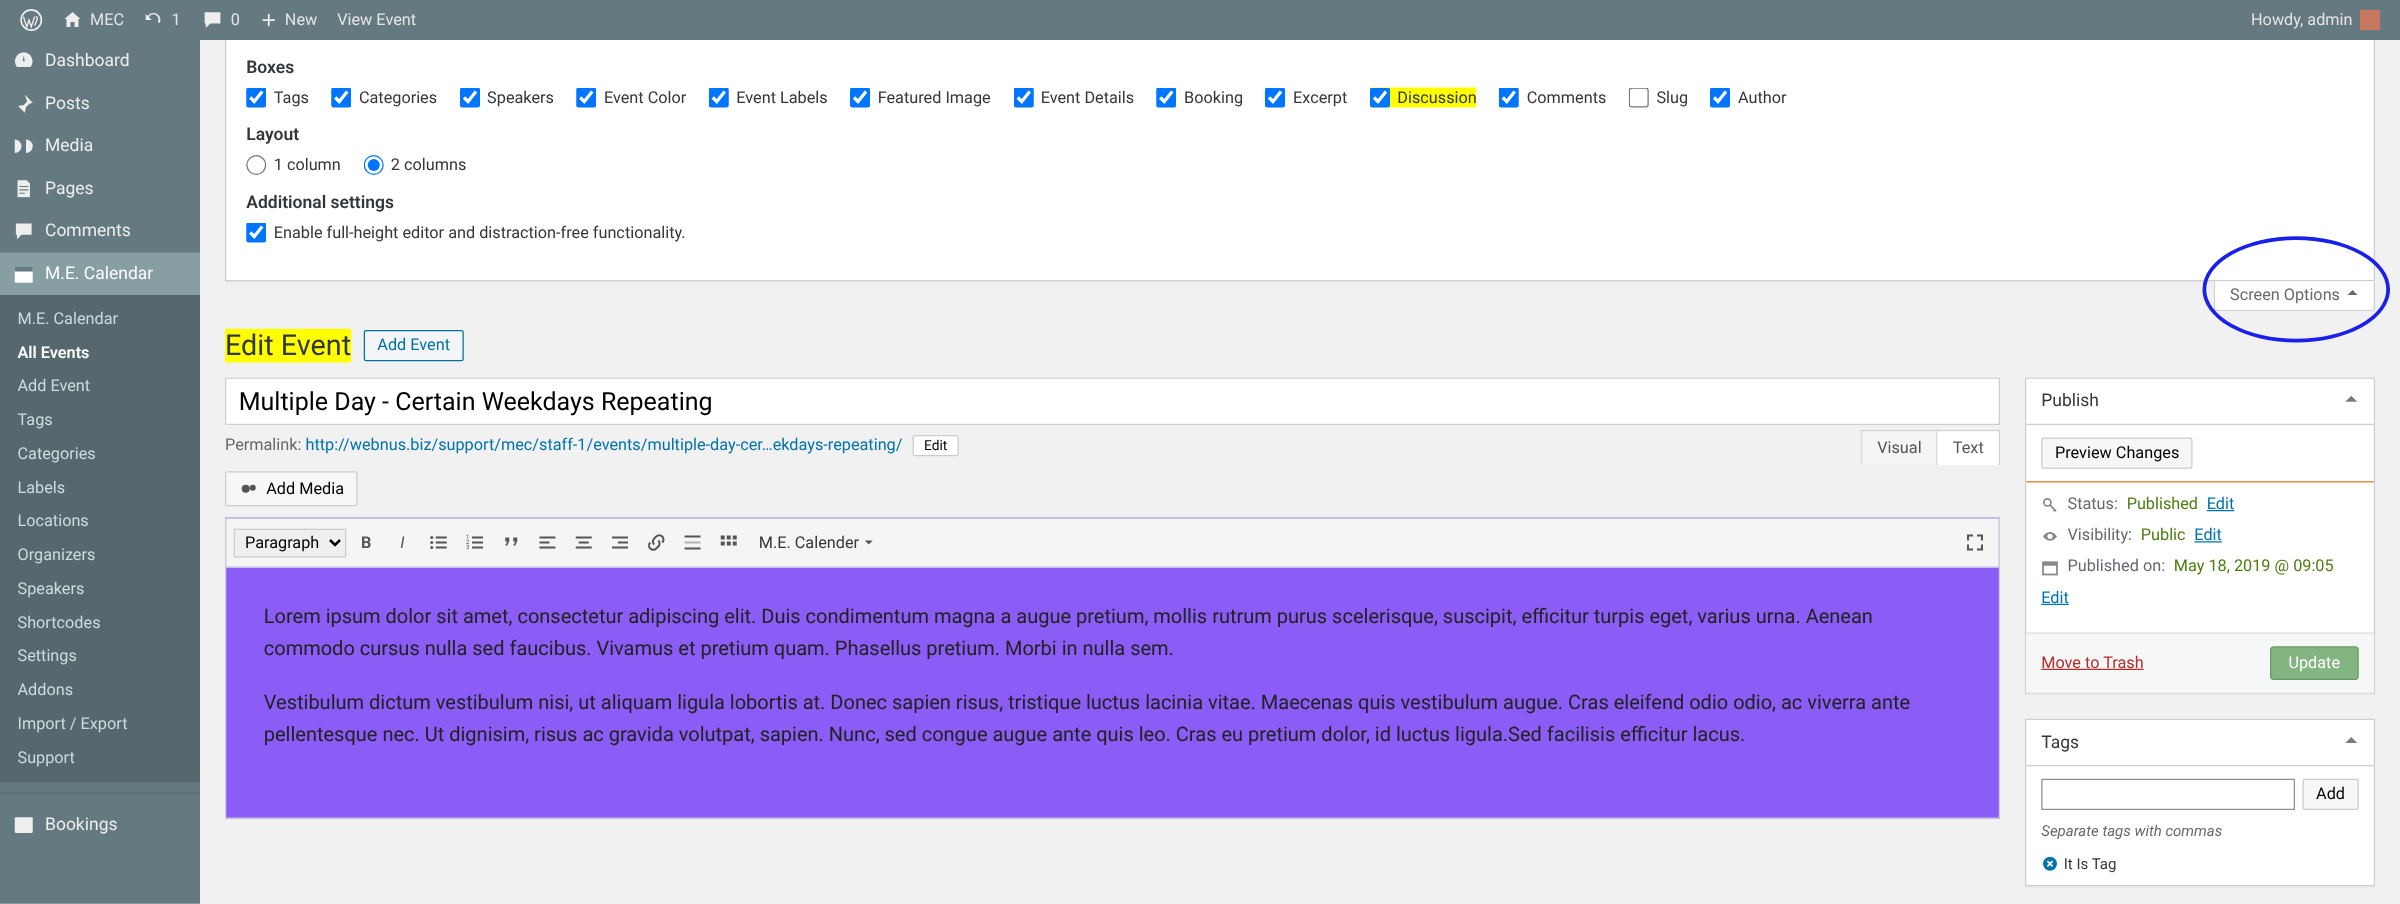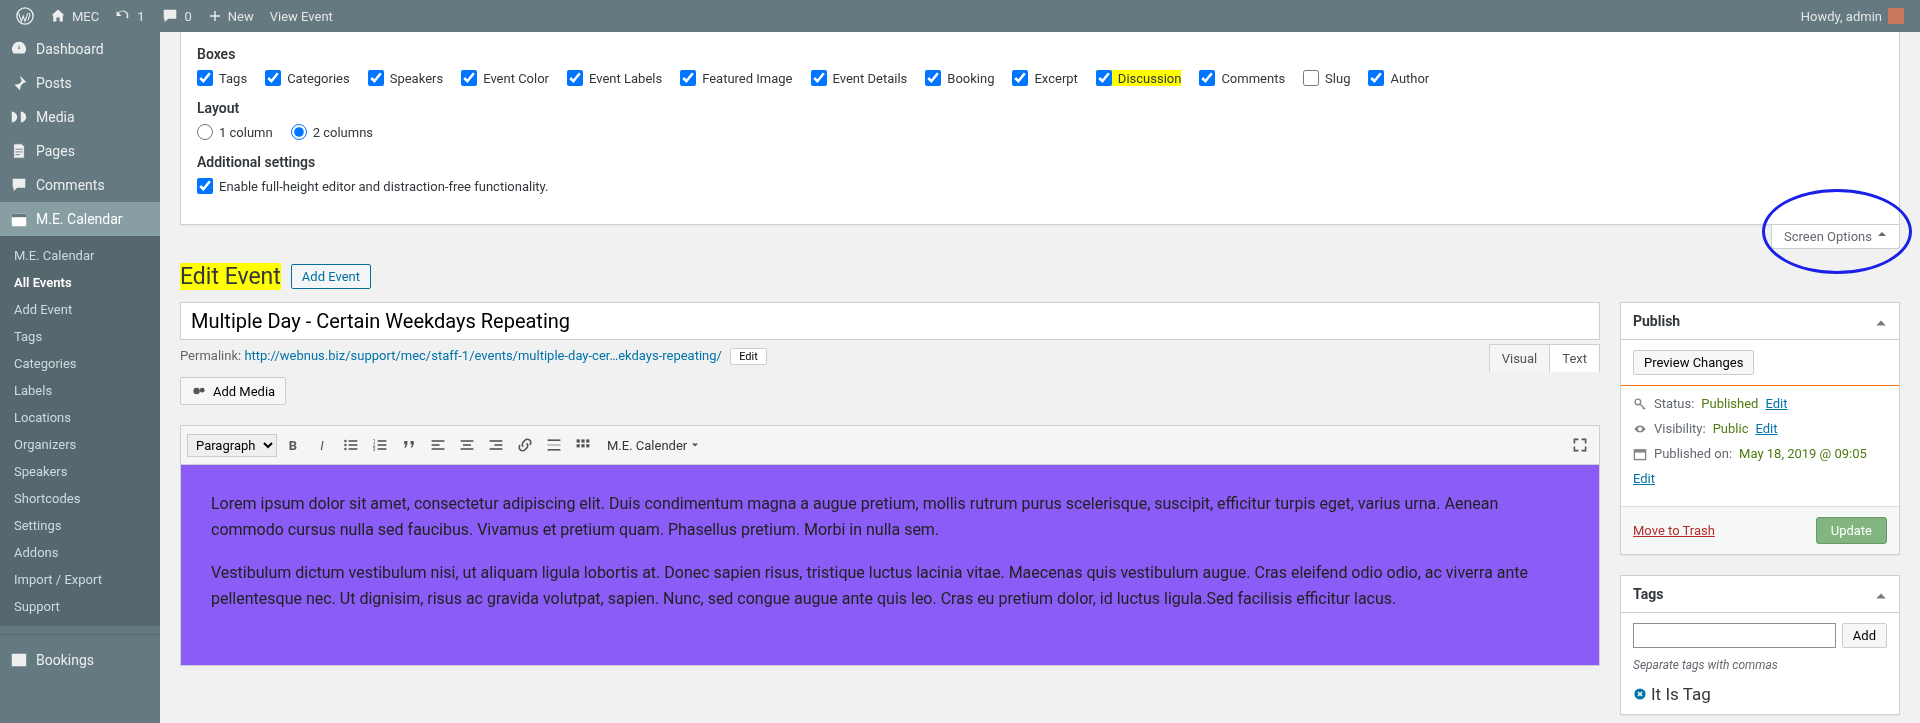--- a/index.html
+++ b/index.html
@@ -48,51 +48,51 @@
 .col-main{flex:1;min-width:0}
 .col-side{width:280px}
 
 
 #titlewrap input{width:100%;padding:6px 10px;font-size:20px;border:1px solid #ccd0d4;background:#fff}
 .permalink{margin:8px 0 12px;font-size:13px;color:#666}
 .permalink a{color:#0073aa;}
 .btn-tiny{border:1px solid #ccc;background:#fff;padding:1px 8px;font-size:11px;border-radius:2px;cursor:pointer;margin-left:5px}
 
 
-.add-media-btn{border:1px solid #ccc;background:#f7f7f7;padding:5px 10px;border-radius:2px;cursor:pointer;display:inline-flex;align-items:center;gap:6px;font-size:13px;margin-bottom:20px}
+.add-media-btn{border:1px solid #ccc;background:#f7f7f7;padding:5px 10px;border-radius:2px;cursor:pointer;display:inline-flex;align-items:center;gap:6px;font-size:13px;margin-bottom:9px}
 .editor-box{border:1px solid #ccd0d4;background:#8b5cf6}
 .ed-tabs{display:flex;justify-content:flex-end;border-bottom:1px solid #ccd0d4;background:#f5f5f5;margin-top:-33px;float:right;border:1px solid #ccd0d4;border-bottom:none}
 .ed-tab{padding:6px 12px;font-size:13px;cursor:pointer;color:#555}
 .ed-tab.active{background:#f5f5f5;border-right:1px solid #ccd0d4}
 .ed-tab:last-child{background:#fff}
 .ed-toolbar{display:flex;align-items:center;gap:3px;padding:6px;border-bottom:1px solid #ccd0d4;background:#f5f5f5;clear:both}
 .ed-toolbar select{padding:2px 4px;border:1px solid #ccc;font-size:13px;width:90px}
 .tbtn{width:26px;height:26px;display:flex;align-items:center;justify-content:center;cursor:pointer;color:#555;border-radius:2px}
 .ed-toolbar .mec-dd{padding:4px 8px;font-size:13px;cursor:pointer;display:flex;align-items:center;gap:4px}
 .ed-toolbar .expand{margin-left:auto}
 .ed-body{padding:26px 30px;font-family:Georgia,serif;font-size:16px;line-height:1.6;color:#222;min-height:200px}
 .ed-body p{margin-bottom:18px}
 
 
 .postbox{background:#fff;border:1px solid #ccd0d4;margin-bottom:20px;box-shadow:0 1px 1px rgba(0,0,0,.04)}
-.postbox-header{padding:10px 12px;border-bottom:1px solid #ccd0d4;display:flex;align-items:flex-end;justify-content:space-between;font-weight:700;font-size:14px}
+.postbox-header{padding:10px 12px;border-bottom:1px solid #ccd0d4;display:flex;align-items:flex-start;justify-content:space-between;font-weight:400;font-size:14px}
 .postbox-header .toggle{cursor:pointer;color:#787c82}
 .postbox-body{padding:10px 12px;font-size:13px}
 .pub-row{display:flex;align-items:center;gap:7px;margin-bottom:10px;color:#646970}
 .pub-row a{color:#0073aa;text-decoration:underline;cursor:pointer}
 .pub-row strong{color:#4d7c0f;font-weight:400}
 .pub-actions{display:flex;justify-content:space-between;align-items:center;border-top:1px solid #ddd;padding:10px 12px;background:#f6f7f7}
 .pub-actions a.trash{color:#b32d2e;text-decoration:underline;cursor:pointer}
 .btn-primary{background:#83b581;border:1px solid #6a9968;color:#fff;padding:5px 14px;border-radius:3px;cursor:pointer;font-size:13px}
 .btn-secondary{background:#f6f7f7;border:1px solid #ccc;padding:4px 10px;border-radius:2px;cursor:pointer;font-size:13px}
 .preview-row{display:flex;justify-content:flex-start;padding:10px 12px;border-bottom:1px solid #f97316}
 .tag-input-row{display:flex;gap:6px;margin-bottom:10px}
 .tag-input-row input{flex:1;padding:4px 6px;border:1px solid #8c8f94}
 .tag-help{color:#646970;font-style:italic;margin-bottom:12px;font-size:12px}
-.tag-item{display:flex;align-items:center;gap:4px;font-size:17px}
+.tag-item{display:flex;align-items:center;gap:4px;font-size:12px}
 .tag-x{color:#0073aa;cursor:pointer}
 </style>
 </head>
 <body>
 
 <div id="adminbar">
   <div class="ab-item">
     <svg width="18" height="18" viewBox="0 0 20 20" fill="#eee">
         <circle cx="10" cy="10" r="9" fill="none" stroke="#eee" stroke-width="1.5"></circle>
         <path d="M3 7l3 9 2-6 2 6 3-9M14 7c1 0 2 1 1 3l-2 5" fill="none" stroke="#eee" stroke-width="1.2"></path>

